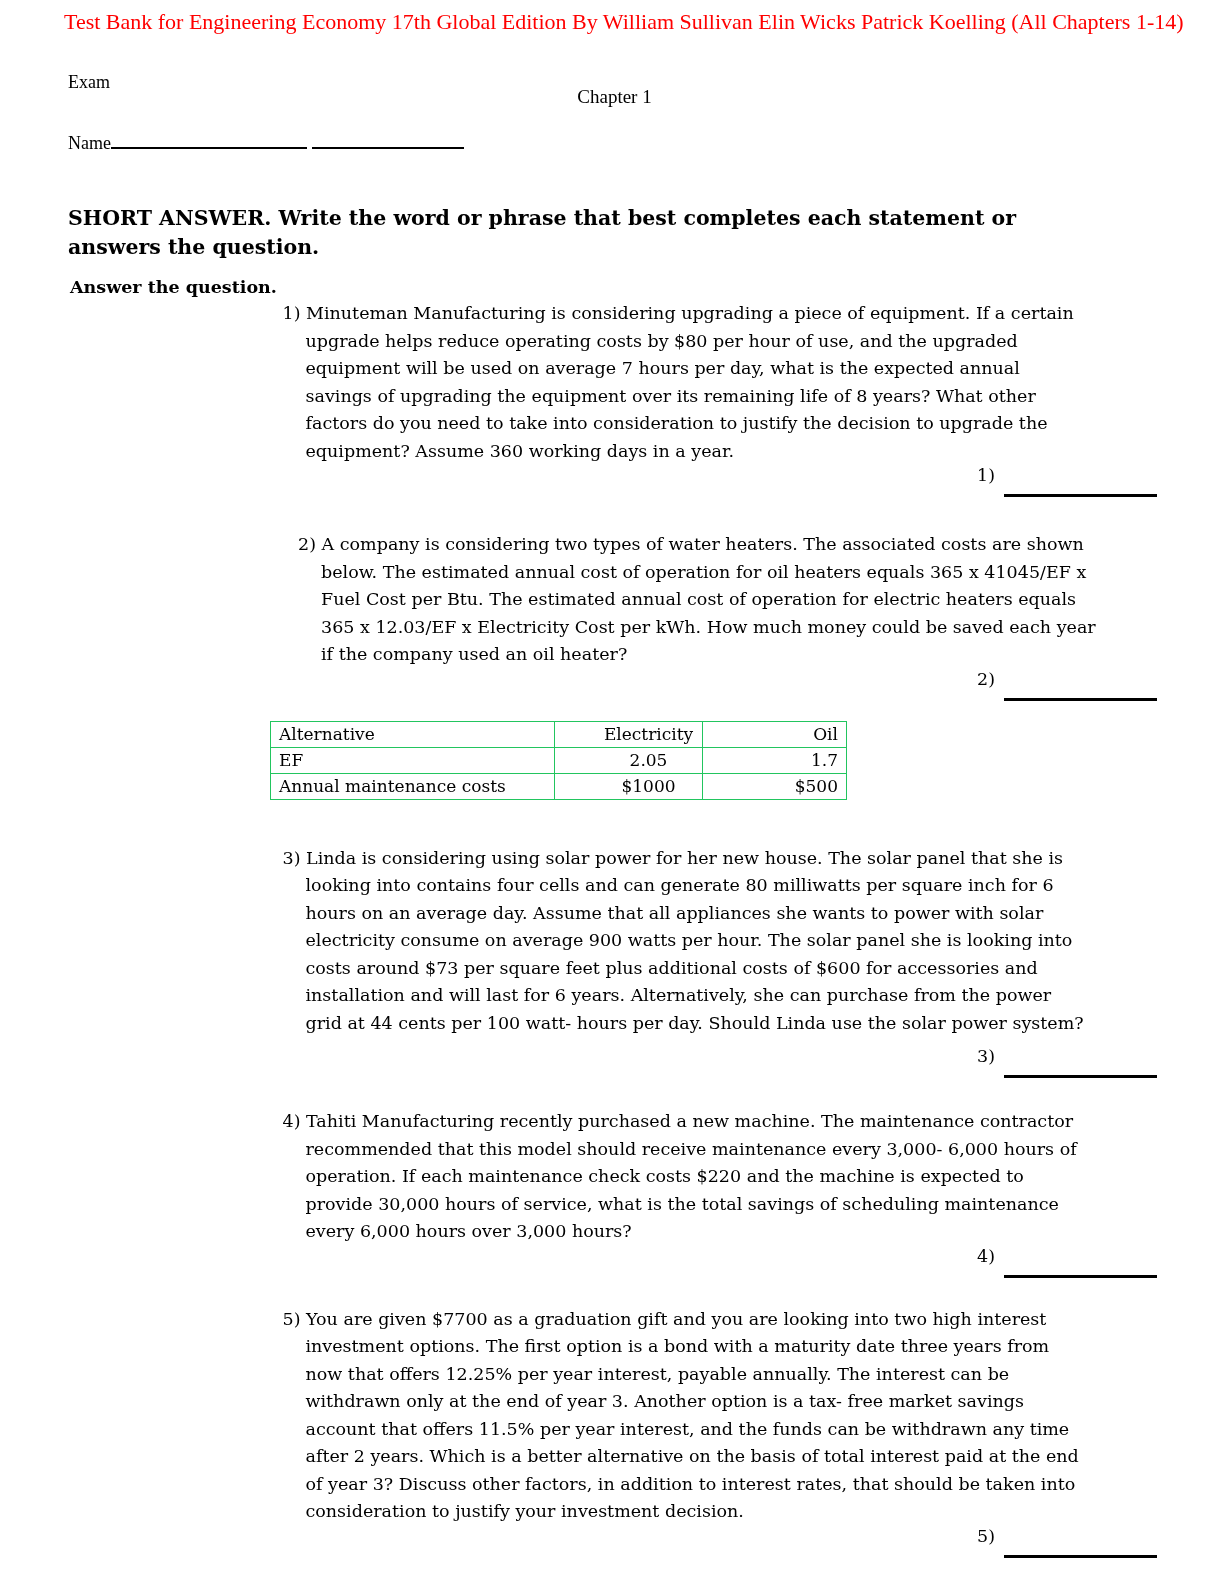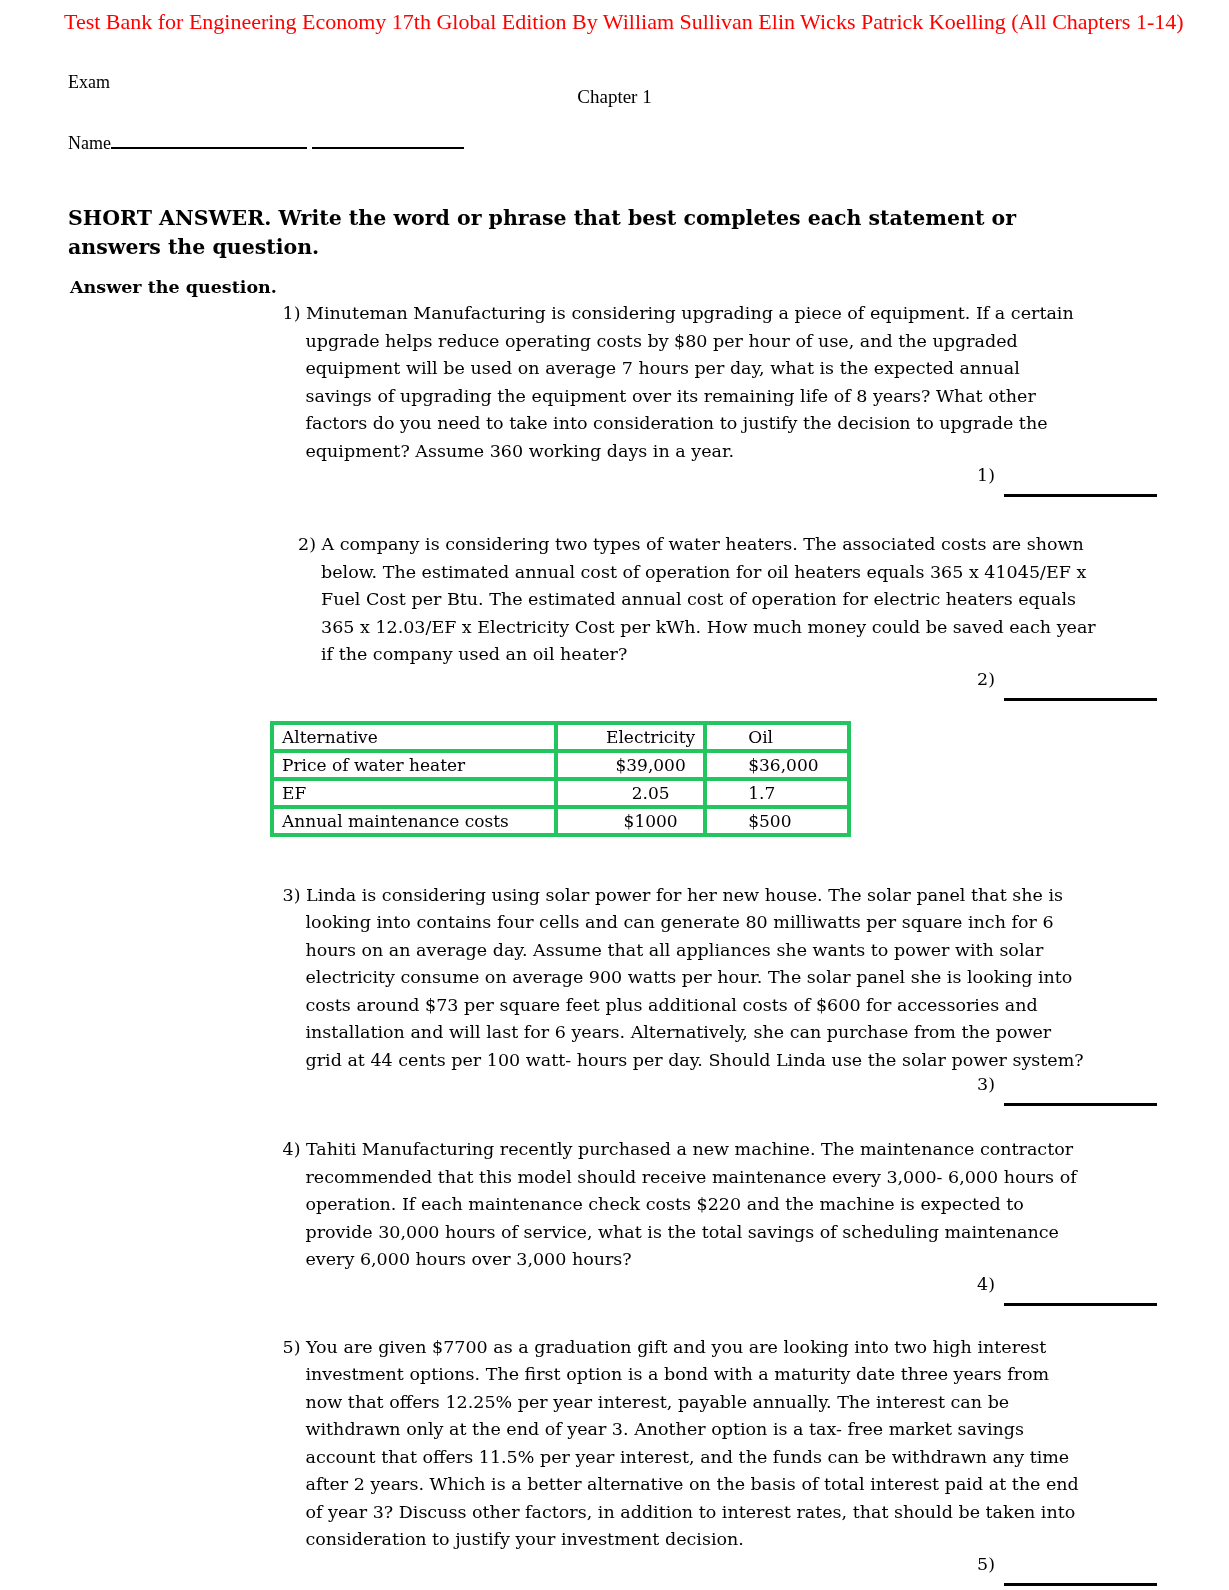--- a/index.html
+++ b/index.html
@@ -47,34 +47,34 @@
     width: 182px; height: 36px;
     font-size: 17.5px;
   }
   .answer-num { position: absolute; left: 0; top: 0; }
   .answer-line {
     position: absolute; left: 27px; top: 29px;
     width: 153px; height: 3px; background: #000;
   }
   .q1 { margin-top: 3px; }
   .q2 { margin-top: 30px; margin-left: 31px; }
-  .q3 { margin-top: 45px; }
+  .q3 { margin-top: 45px; gap: 9px; }
   .q4 { margin-top: 26px; }
   .q5 { margin-top: 24px; }
 
   .cost-table { margin: 16px 0 0 270px; border-collapse: collapse; }
   .cost-table td {
-    border: 4px solid #22c55e;
+    border: 1px solid #22c55e;
     font-size: 17px; line-height: 22px;
     padding: 1px 8px;
     height: 26px;
   }
   .cost-table td.c0 { width: 284px; text-align: left; }
   .cost-table td.c1 { width: 148px; text-align: center; padding-left: 48px; }
-  .cost-table td.c2 { width: 144px; text-align: left; padding-left: 41px; }
+  .cost-table td.c2 { width: 144px; text-align: right; padding-left: 41px; }
 
   .page-footer { margin-top: 44px; text-align: center; font-size: 17px; }
 </style>
 </head>
 <body>
 
 <div class="doc-title">Test Bank for Engineering Economy 17th Global Edition By William Sullivan Elin Wicks Patrick Koelling (All Chapters 1-14)</div>
 
 <div class="meta-row">
   <span class="exam-label">Exam</span>
@@ -106,25 +106,20 @@
 </div>
 
 <table class="cost-table">
   <tbody>
       <tr>
     <td class="c0">Alternative</td>
     <td class="c1">Electricity</td>
     <td class="c2">Oil</td>
   </tr>
   <tr>
-    <td class="c0">Price of water heater</td>
-    <td class="c1">$39,000</td>
-    <td class="c2">$36,000</td>
-  </tr>
-  <tr>
     <td class="c0">EF</td>
     <td class="c1">2.05</td>
     <td class="c2">1.7</td>
   </tr>
   <tr>
     <td class="c0">Annual maintenance costs</td>
     <td class="c1">$1000</td>
     <td class="c2">$500</td>
   </tr>
 </tbody>

